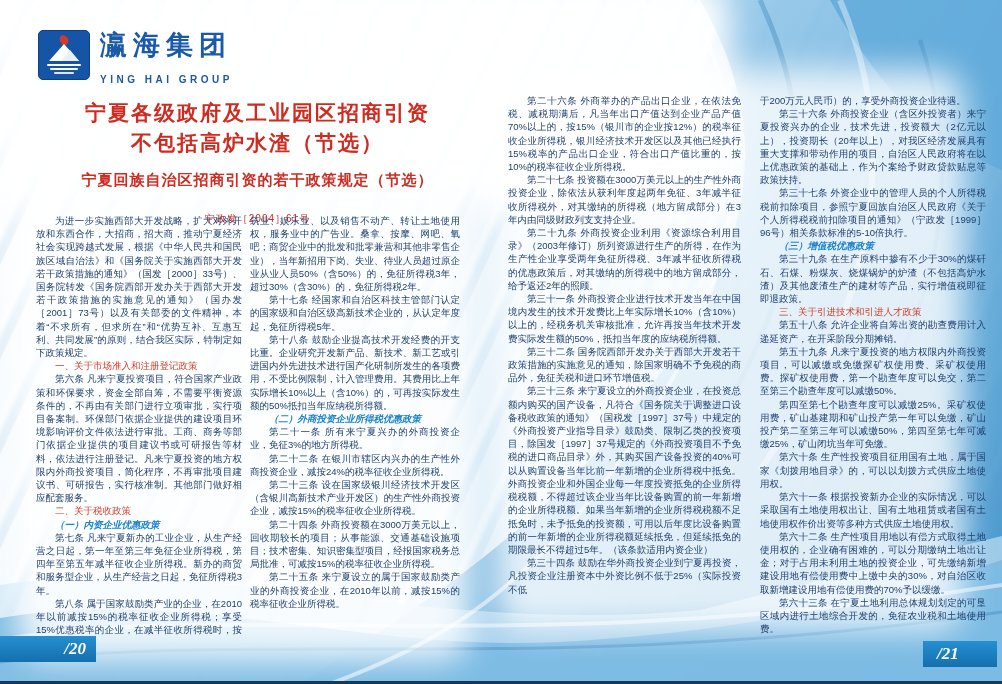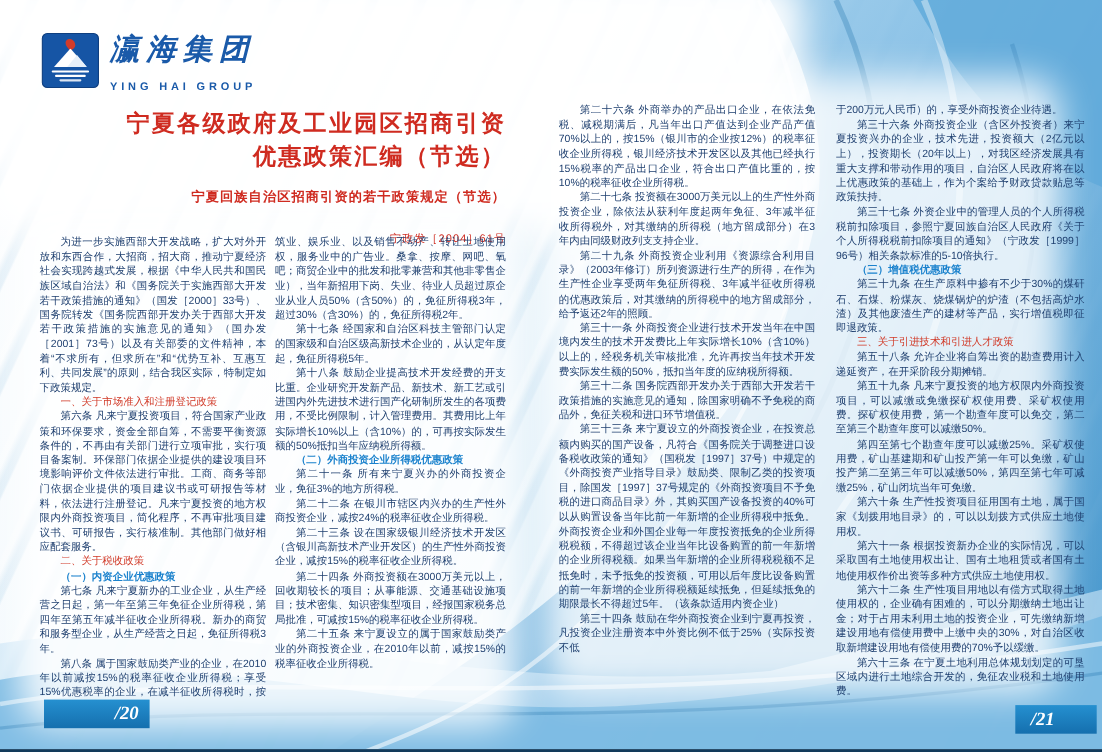--- a/index.html
+++ b/index.html
@@ -30,44 +30,44 @@
     border:1px solid #0f3f80;overflow:hidden;flex:0 0 auto;}
   .flame{position:absolute;left:21px;top:4px;width:8px;height:10px;background:#d23b2a;
     border-radius:50% 50% 50% 0;transform:rotate(-38deg);}
   .mount{position:absolute;left:10px;top:13px;width:30px;height:17px;background:#ffffff;
     clip-path:polygon(50% 0,100% 100%,0 100%);}
   .mount2{position:absolute;left:22px;top:19px;width:18px;height:11px;background:#e8f1fa;
     clip-path:polygon(50% 0,100% 100%,0 100%);}
   .wline{position:absolute;left:8px;height:2px;background:#fff;border-radius:2px;}
   .w1{top:33px;width:34px;} .w2{top:37px;width:28px;left:11px;} .w3{top:41px;width:20px;left:15px;opacity:.85;}
   #logo-text{margin-left:10px;}
-  #logo-cn{font-family:"Liberation Serif","DejaVu Serif",serif;font-weight:bold;font-style:italic;
+  #logo-cn{font-family:"Liberation Serif","DejaVu Serif",serif;font-weight:bold;
     font-size:27px;color:var(--logoblue);letter-spacing:6px;line-height:30px;}
   #logo-en{font-size:10px;font-weight:bold;color:var(--logoblue);letter-spacing:3.5px;margin-top:14px;}
   
-  #title-block{position:absolute;left:55px;top:98px;width:405px;text-align:right;z-index:5;}
+  #title-block{position:absolute;left:55px;top:98px;width:405px;text-align:center;z-index:5;}
   #main-title{font-size:21px;line-height:30px;font-weight:bold;color:var(--red);letter-spacing:2px;}
-  #sub-title{font-size:12px;font-weight:bold;color:var(--red);letter-spacing:1px;margin-top:13px;}
+  #sub-title{font-size:15px;font-weight:bold;color:var(--red);letter-spacing:1px;margin-top:13px;}
   #doc-number{font-size:10px;color:var(--red);margin-top:22px;letter-spacing:1px;}
   
   .col{position:absolute;z-index:5;overflow:hidden;}
   #col-0{left:36px;top:214px;width:206px;height:422px;}
   #col-1{left:250px;top:214px;width:210px;height:452px;}
   #col-2{left:508px;top:94px;width:233px;height:568px;}
   #col-3{left:760px;top:94px;width:226px;height:562px;}
   .para{margin:0;font-size:9.5px;line-height:13.2px;color:var(--ink);
     text-align:justify;text-indent:2em;}
   .para.no-indent{text-indent:0;}
   .h-red{color:#d13a28;font-weight:normal;}
-  .h-blue{color:var(--blue);font-weight:bold;}
+  .h-blue{color:var(--blue);font-weight:bold;font-style:italic;}
   
   .page-tab{position:absolute;height:26px;background:linear-gradient(180deg,#2590d0,#156fae);
     color:#fff;font-family:"Liberation Serif","DejaVu Serif",serif;font-style:italic;font-weight:bold;
     font-size:17px;line-height:26px;z-index:6;}
-  #tab-left{left:0;top:636px;width:96px;text-align:right;padding-right:10px;box-sizing:border-box;margin-left:40px;}
+  #tab-left{left:0;top:636px;width:96px;text-align:right;padding-right:10px;box-sizing:border-box;}
   #tab-right{right:5px;top:641px;width:74px;text-align:left;padding-left:14px;box-sizing:border-box;}
 </style>
 </head>
 <body>
 
 <div id="spread">
 
   <div class="streaks"></div>
 
   <svg class="wave-svg" viewBox="0 0 1002 684" preserveAspectRatio="none">
@@ -106,21 +106,21 @@
     </div>
     <div id="logo-text">
       <div id="logo-cn">瀛海集团</div>
       <div id="logo-en">YING HAI GROUP</div>
     </div>
   </div>
 
   <div id="title-block">
     <div id="main-title">
       <div>宁夏各级政府及工业园区招商引资</div>
-      <div>优惠政策汇编（节选）</div>
+      <div>不包括高炉水渣（节选）</div>
     </div>
     <div id="sub-title">宁夏回族自治区招商引资的若干政策规定（节选）</div>
     <div id="doc-number">宁政发［2004］61号</div>
   </div>
 
   <div class="col" id="col-0">
       <p class="para body">为进一步实施西部大开发战略，扩大对外开放和东西合作，大招商，招大商，推动宁夏经济社会实现跨越式发展，根据《中华人民共和国民族区域自治法》和《国务院关于实施西部大开发若干政策措施的通知》（国发［2000］33号）、国务院转发《国务院西部开发办关于西部大开发若干政策措施的实施意见的通知》（国办发［2001］73号）以及有关部委的文件精神，本着“不求所有，但求所在”和“优势互补、互惠互利、共同发展”的原则，结合我区实际，特制定如下政策规定。</p>
       <p class="para h-red">一、关于市场准入和注册登记政策</p>
       <p class="para body">第六条 凡来宁夏投资项目，符合国家产业政策和环保要求，资金全部自筹，不需要平衡资源条件的，不再由有关部门进行立项审批，实行项目备案制。环保部门依据企业提供的建设项目环境影响评价文件依法进行审批。工商、商务等部门依据企业提供的项目建议书或可研报告等材料，依法进行注册登记。凡来宁夏投资的地方权限内外商投资项目，简化程序，不再审批项目建议书、可研报告，实行核准制。其他部门做好相应配套服务。</p>
       <p class="para h-red">二、关于税收政策</p>

